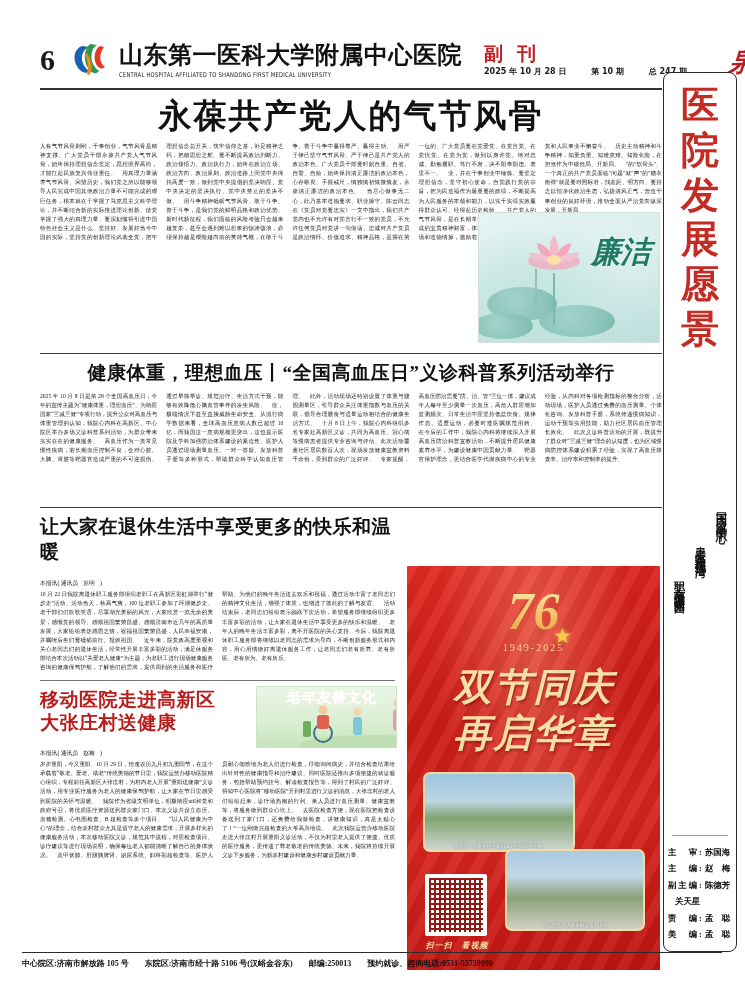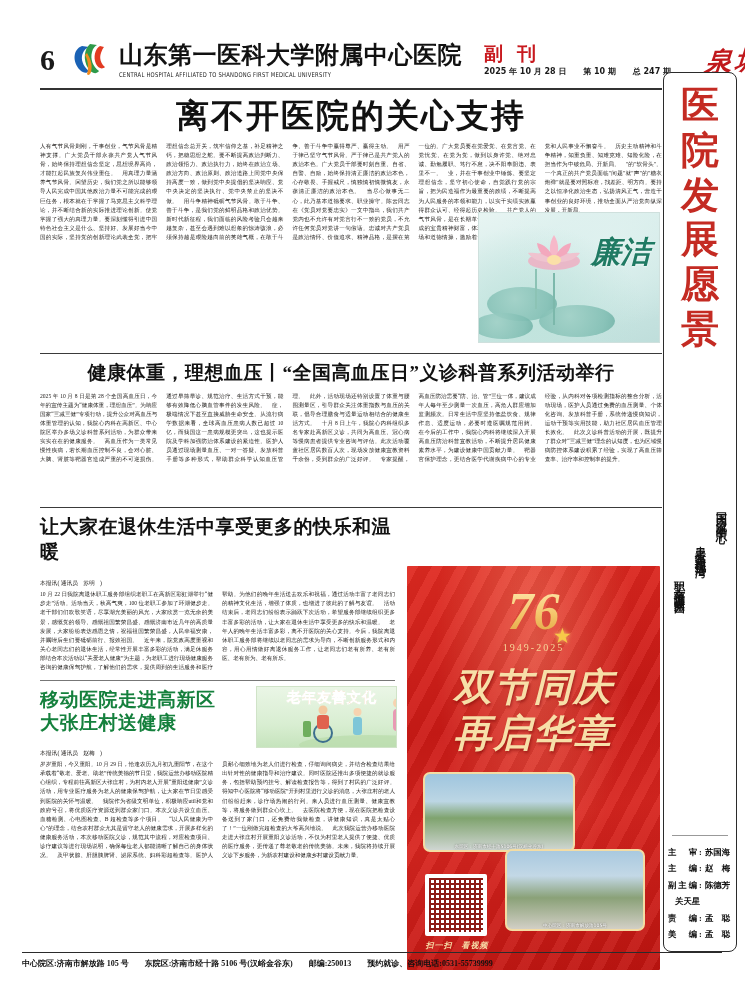--- a/index.html
+++ b/index.html
@@ -34,21 +34,21 @@
   }
   .supplement-block { margin-right: 20px; }
   .supplement-title {
     font-size: 19px; font-weight: bold; color: #c8191e;
     letter-spacing: 14px; line-height: 1.1;
   }
   .issue-line {
     font-size: 8px; color: #1a1a1a; white-space: nowrap; margin-top: 3px;
     font-weight: bold;
   }
-  .issue-line span { margin-right: 14px; }
+  .issue-line span { margin-right: 22px; }
   .calligraphy-title {
     margin-left: auto; font-size: 27px; color: #c0181c;
     font-family: "Liberation Serif", serif; font-style: italic;
     font-weight: bold; letter-spacing: 3px; white-space: nowrap;
     transform: skewX(-6deg) rotate(-2deg);
   }
   .masthead-rule {
     position: absolute; left: 40px; top: 88px; width: 622px;
     border-top: 2px solid #333;
   }
@@ -65,21 +65,21 @@
     font-size: 19px; font-weight: bold; color: #111;
     letter-spacing: .5px; line-height: 1.3; text-align: center;
     font-family: "Liberation Serif", serif;
   }
   .headline-3 {
     font-size: 19px; font-weight: bold; color: #111;
     letter-spacing: .5px; line-height: 1.3;
     font-family: "Liberation Serif", serif;
   }
   .headline-4 {
-    font-size: 19px; font-weight: bold; color: #15803d;
+    font-size: 19px; font-weight: bold; color: #b91c1c;
     letter-spacing: .5px; line-height: 1.22;
     font-family: "Liberation Serif", serif;
   }
 
   .hrule { border-top: 1px solid #3a3a3a; }
   .hrule-thin { border-top: .8px solid #777; }
 
   
   .bodycol { font-size: 5.6px; line-height: 1.62; color: #23201e;
     text-align: justify; font-family: "Liberation Serif", serif;
@@ -273,21 +273,21 @@
       </div>
     </div>
 
     <div class="calligraphy-title">泉城医苑</div>
   </div>
   <div class="masthead-rule"></div>
 
   <div class="content">
 
     <div class="sec" style="top:0; width:622px;">
-      <div class="headline-1">离不开医院的关心支持</div>
+      <div class="headline-1">永葆共产党人的气节风骨</div>
       <div class="bodycol cols5" style="height:210px; overflow:hidden;">人有气节风骨则刚，干事创业，气节风骨是精神支撑。广大党员干部永葆共产党人气节风骨，始终保持理想信念坚定，思想境界高尚，才能扛起民族复兴伟业重任。　用真理力量涵养气节风骨。回望历史，我们党之所以能够领导人民完成中国其他政治力量不可能完成的艰巨任务，根本就在于掌握了马克思主义科学理论，并不断结合新的实际推进理论创新。使党掌握了强大的真理力量。要深刻懂得引进中国特色社会主义是什么、坚持好、发展好当今中国的实际，坚持党的创新理论武装全党，把牢理想信念总开关，筑牢信仰之基，补足精神之钙，把稳思想之舵。要不断提高政治判断力、政治领悟力、政治执行力，始终在政治立场、政治方向、政治原则、政治道路上同党中央保持高度一致，做到党中央提倡的坚决响应、党中央决定的坚决执行、党中央禁止的坚决不做。　用斗争精神砥砺气节风骨。敢于斗争、善于斗争，是我们党的鲜明品格和政治优势。新时代新征程，我们面临的风险考验只会越来越复杂，甚至会遇到难以想象的惊涛骇浪，必须保持越是艰险越向前的英雄气概，在敢于斗争、善于斗争中赢得尊严、赢得主动。　用严于律己坚守气节风骨。严于律己是共产党人的政治本色。广大党员干部要时刻自重、自省、自警、自励，始终保持清正廉洁的政治本色，心存敬畏、手握戒尺，慎独慎初慎微慎友，永葆清正廉洁的政治本色。　当尽心做事无二心，此乃基本道德要求、职业操守。陈云同志在《党员对党要忠实》一文中指出，我们共产党内也不允许有对党言行不一致的党员，不允许任何党员对党讲一句假话。忠诚对共产党员是政治情怀、价值追求、精神品格，是摆在第一位的。广大党员要在党爱党、在党言党、在党忧党、在党为党，做到以身许党、绝对忠诚、勤勉履职、笃行不怠，决不阳奉阴违、表里不一。　业，并在干事创业中锤炼、要坚定理想信念，坚守初心使命，自觉践行党的宗旨，把为民造福作为最重要的政绩，不断提高为人民服务的本领和能力，以实干实绩实效赢得群众认可、经得起历史检验。　共产党人的气节风骨，是在长期革命斗争和建设实践中形成的宝贵精神财富，体现着共产党人的政治立场和道德情操，激励着一代又一代共产党人为党和人民事业不懈奋斗。　历史主动精神和斗争精神，知重负重、知难克难、知险化险，在担当作为中破危局、开新局。　"的"软骨头"。一个真正的共产党员面临"问题"就"声"的"糖衣炮弹"就是要对照标准，找差距、明方向。要持之以恒净化政治生态，弘扬清风正气，营造干事创业的良好环境，推动全面从严治党向纵深发展，开新局。</div>
     </div>
 
     <div class="lotus-img" style="left:438px; top:117px;">
       <svg class="lotus-flower" viewBox="0 0 62 48">
         <ellipse cx="31" cy="30" rx="26" ry="9" fill="#f2a7bd" opacity=".75"></ellipse>
         <path d="M31 4 C26 12,25 22,31 30 C37 22,36 12,31 4Z" fill="#f6b8c9"></path>
         <path d="M14 12 C15 21,21 28,31 30 C29 21,23 14,14 12Z" fill="#f3a8bd"></path>
         <path d="M48 12 C47 21,41 28,31 30 C33 21,39 14,48 12Z" fill="#f3a8bd"></path>
         <path d="M5 22 C9 28,18 32,31 31 C26 25,16 21,5 22Z" fill="#efc3cf"></path>

